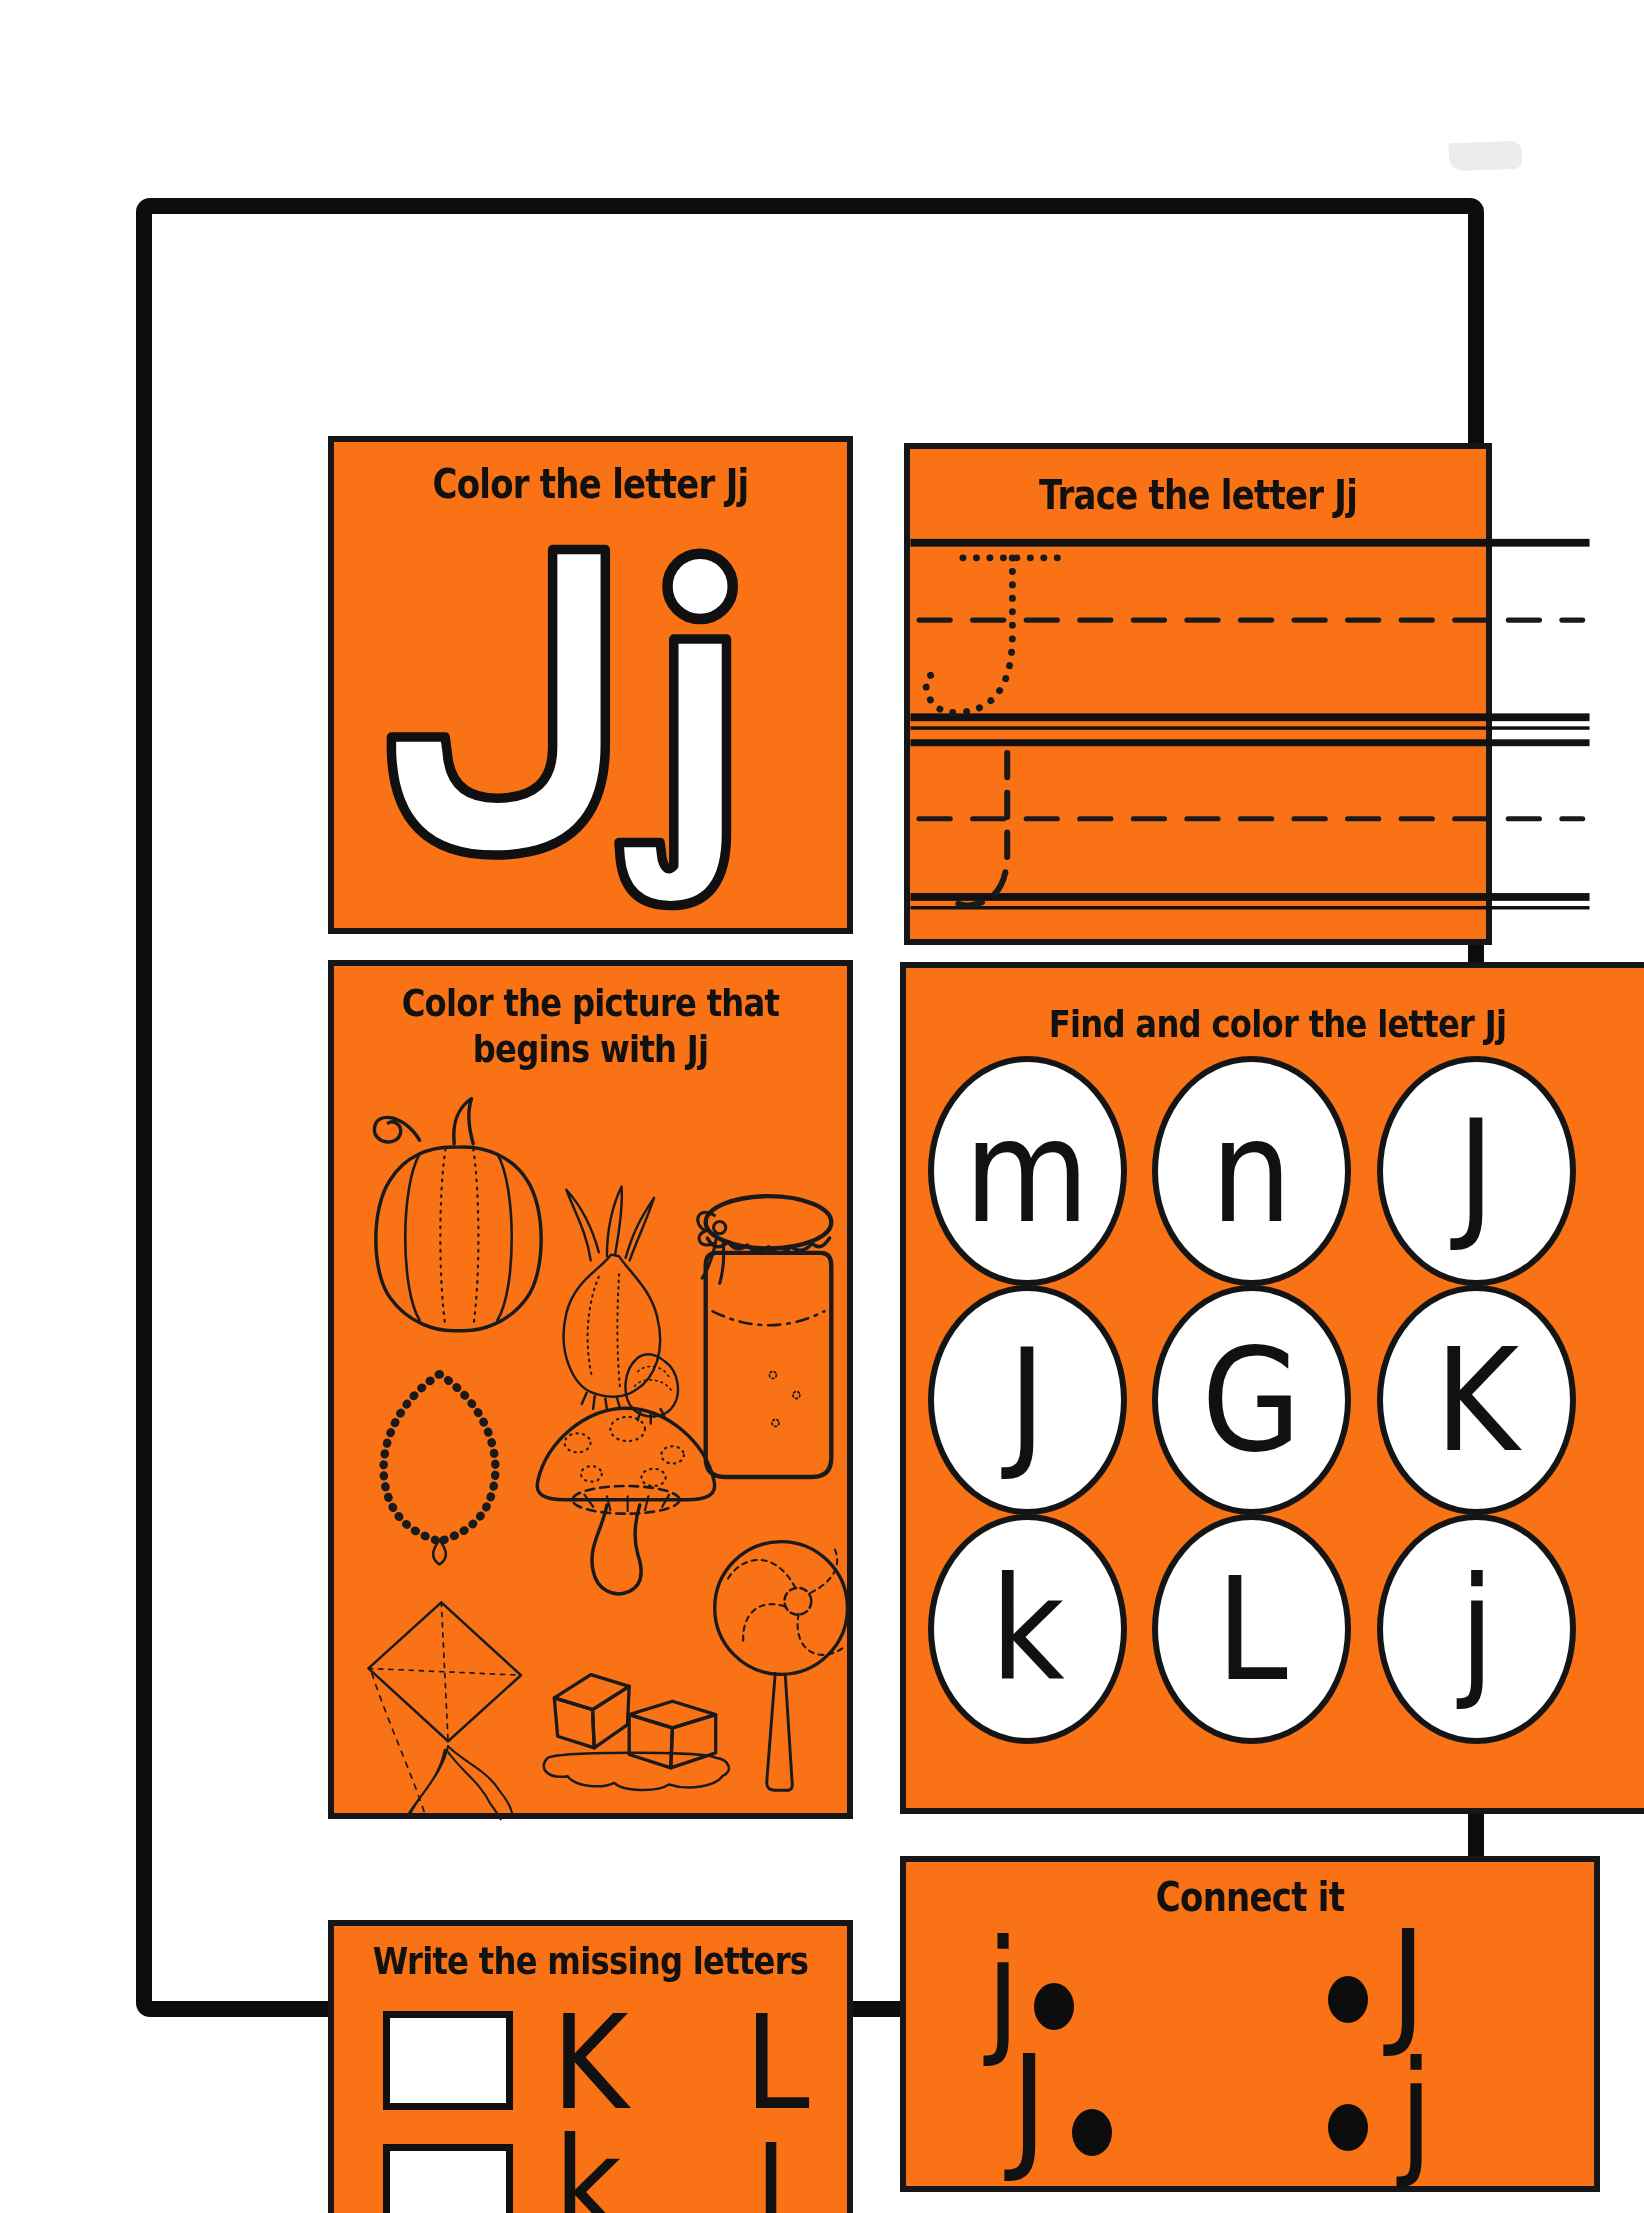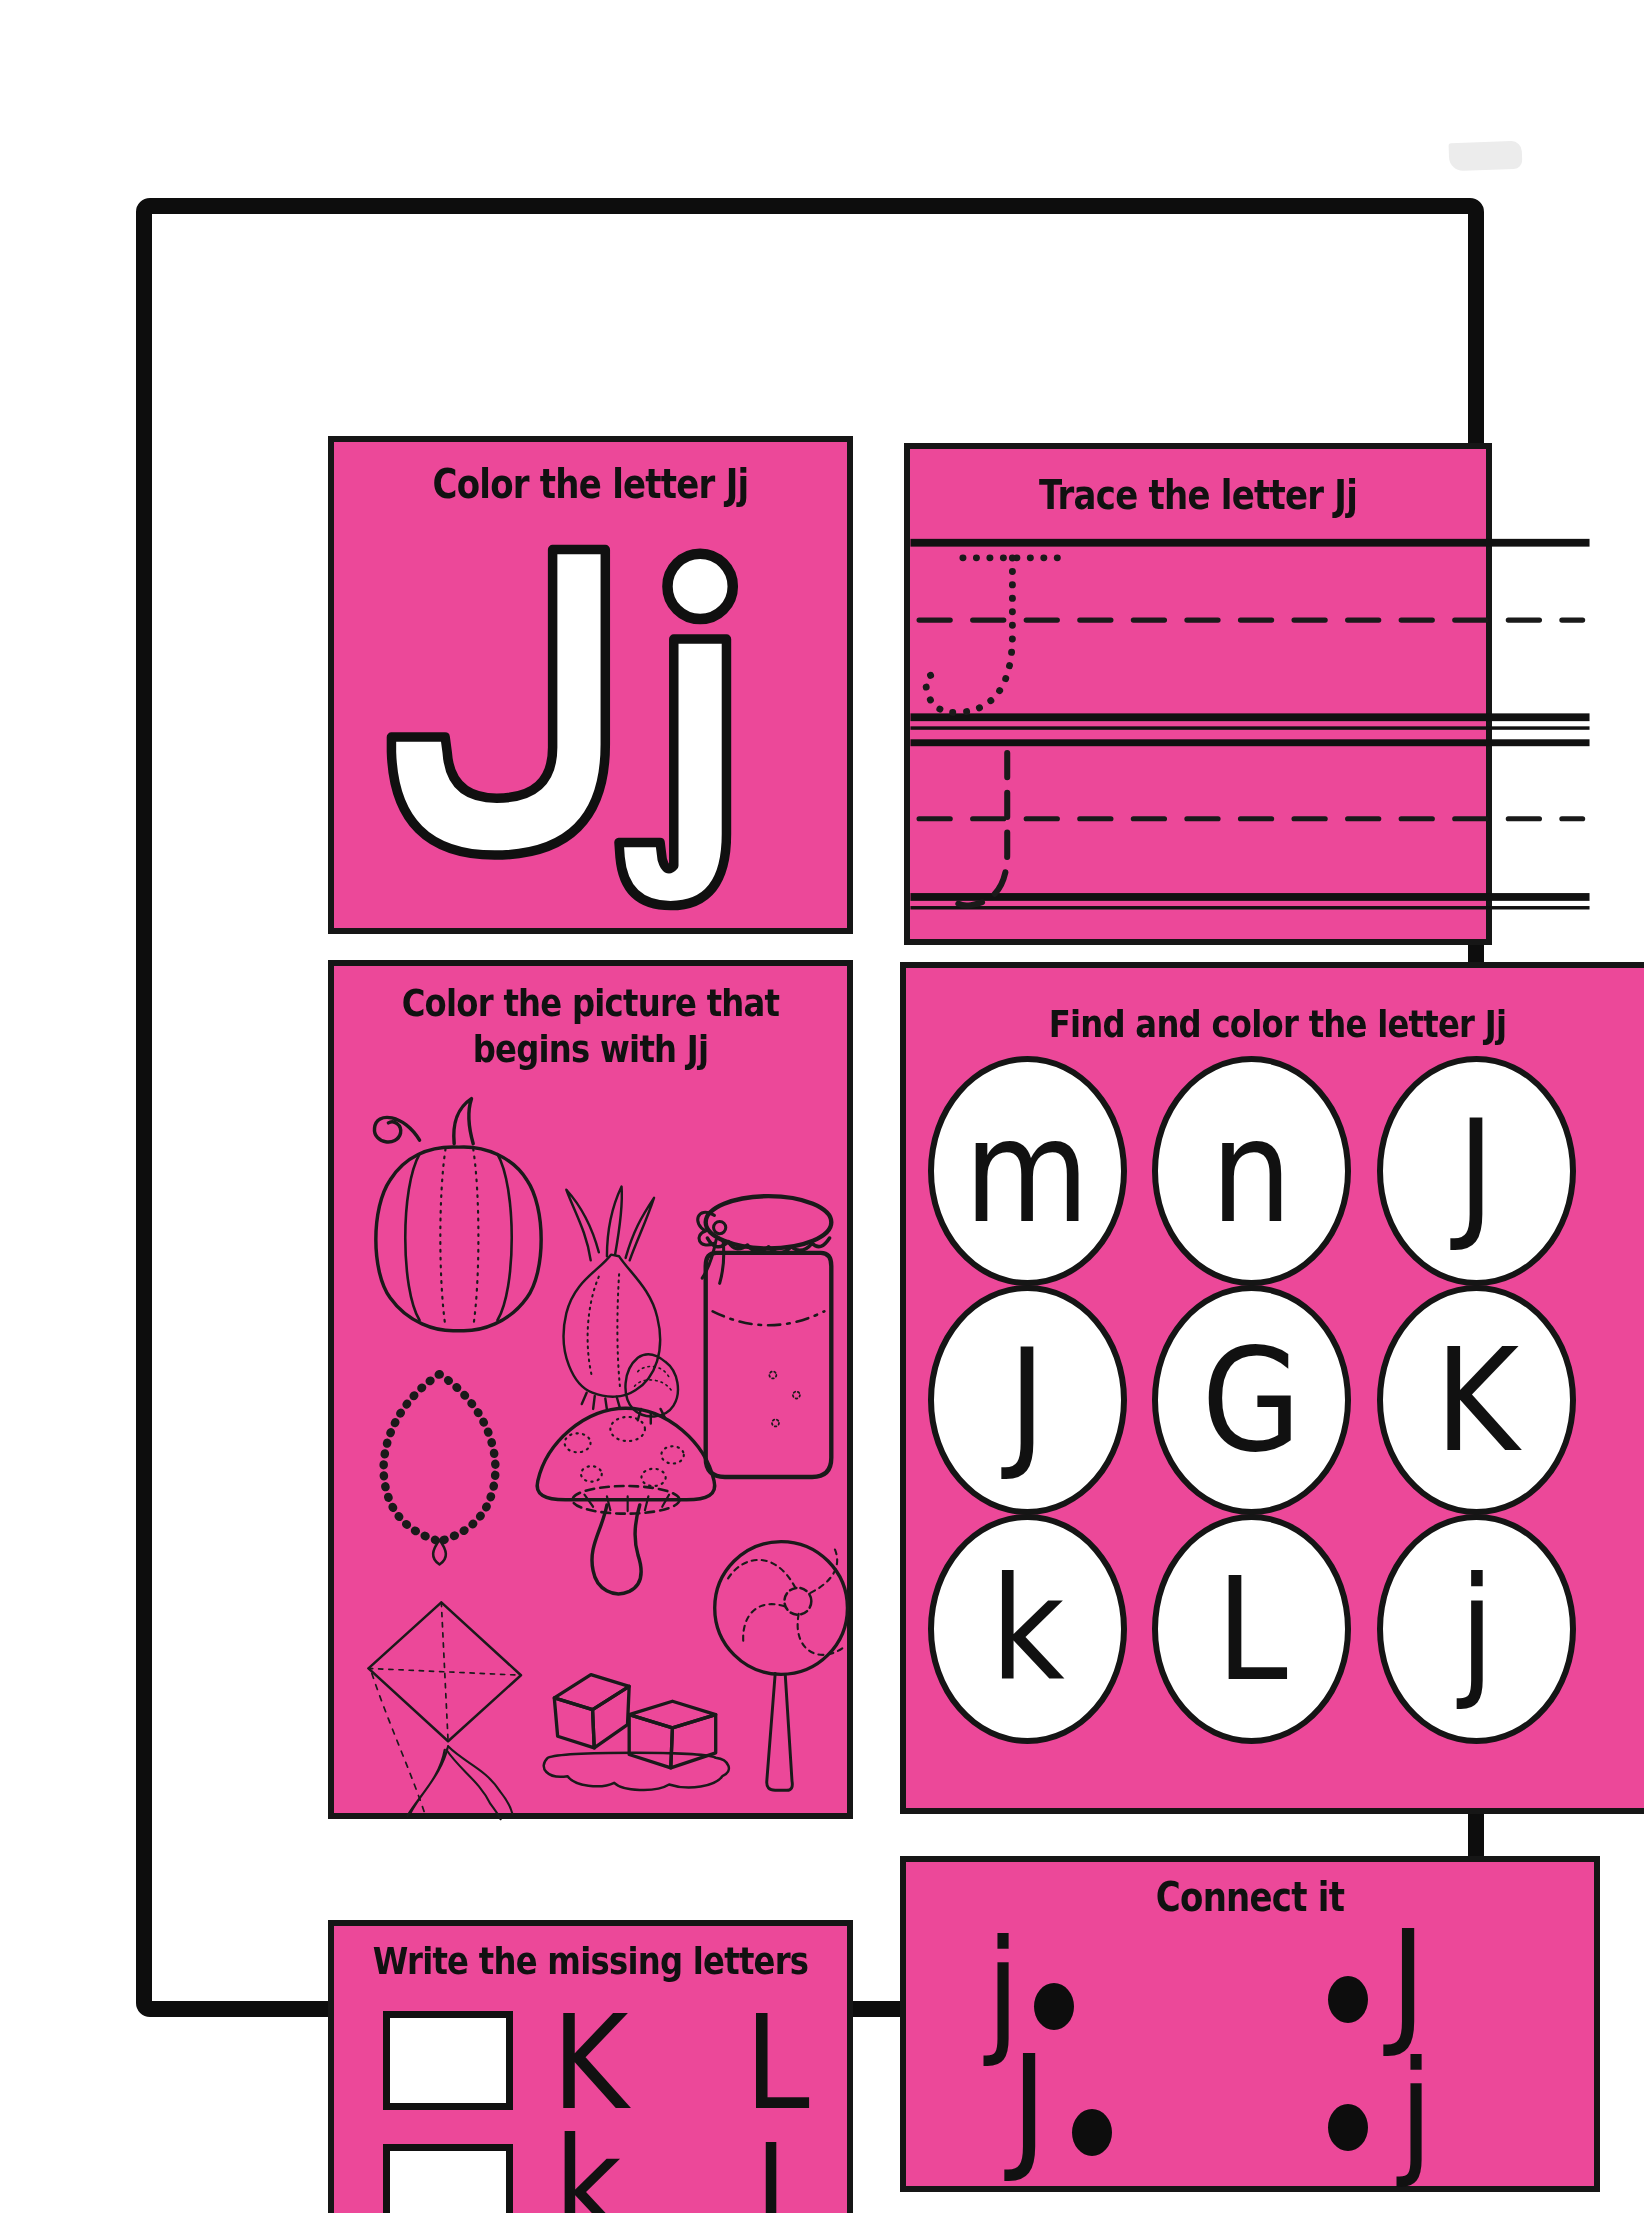--- a/index.html
+++ b/index.html
@@ -2,21 +2,21 @@
 <html style="font-size:14px"><head>
 <meta charset="utf-8">
 <style>
   html,body{margin:0;padding:0;background:#ffffff;}
   .page{position:relative;width:1645px;height:2214px;background:#ffffff;overflow:hidden;
         font-family:"DejaVu Sans",sans-serif;color:#111;}
   .smudge{position:absolute;left:1449px;top:142px;width:73px;height:28px;background:#ececec;
           border-radius:2.6px 10.4px 8.6px 14px;transform:rotate(-2deg);}
   .frame{position:absolute;left:136px;top:198px;width:1348px;height:1819px;box-sizing:border-box;
          border:16.4px solid #0d0d0d;border-radius:14px;background:#ffffff;}
-  .box{position:absolute;box-sizing:border-box;border:6px solid #161616;background:#ec4899;padding-left:8px;}
+  .box{position:absolute;box-sizing:border-box;border:6px solid #161616;background:#f97316;padding-left:8px;}
   #box-color-letter{left:176px;top:222px;width:525px;height:498px;}
   #box-trace{left:752px;top:229px;width:588px;height:502px;}
   #box-picture{left:176px;top:746px;width:525px;height:859px;}
   #box-find{left:748px;top:748px;width:755px;height:852px;}
   #box-write{left:176px;top:1706px;width:525px;height:342px;}
   #box-connect{left:748px;top:1642px;width:700px;height:336px;}
   .t{position:absolute;left:0;right:0;text-align:center;font-weight:700;letter-spacing:-0.9px;
      transform:scaleX(.85);transform-origin:center;white-space:nowrap;line-height:1.15;}
   .pic{position:absolute;}
   .pic svg{display:block;width:100%;height:100%;}

